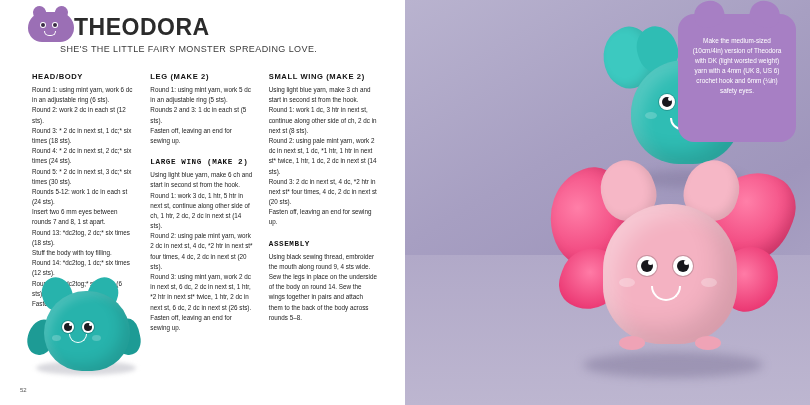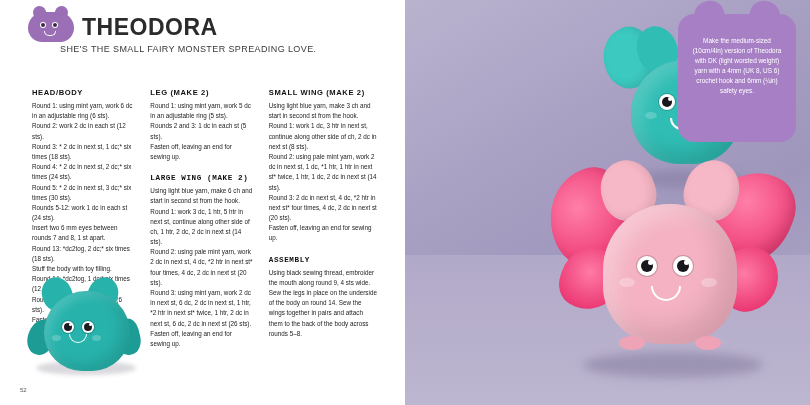--- a/index.html
+++ b/index.html
@@ -16,21 +16,21 @@
   
   .left-page {
     width: 405px; height: 405px;
     background: #ffffff;
     position: relative;
     padding: 0;
   }
   .title-row {
     position: absolute;
     left: 28px; top: 10px;
-    display: flex; align-items: center; gap: 8px;
+    display: flex; align-items: center; gap: 0;
   }
   .monster-badge {
     width: 46px; height: 34px;
     position: relative;
   }
   .monster-badge .body {
     position: absolute; left: 0; top: 2px;
     width: 46px; height: 30px;
     background: #9b6fb5;
     border-radius: 16px 16px 14px 14px;
@@ -82,21 +82,21 @@
     width: 345px;
     display: flex;
     gap: 16px;
   }
   .col { width: 104px; }
   .col.wide { width: 110px; }
   h2.sec {
     font-size: 7.6px;
     font-weight: bold;
     letter-spacing: 0.6px;
-    margin: 16px 0 4px 0;
+    margin: 0 0 4px 0;
     color: #111;
     text-transform: uppercase;
   }
   h2.sec.spaced { margin-top: 12px; font-family: Liberation Mono, monospace; }
   .body-text {
     font-size: 6.3px;
     line-height: 1.62;
     color: #1b1b1b;
     margin: 0;
   }
@@ -341,21 +341,21 @@
             <div class="pupil"></div>
           </div>
         <div class="eye e2">
             <div class="pupil"></div>
           </div>
         <div class="mouth"></div>
       </div>
       <h1 class="page-title">THEODORA</h1>
     </div>
 
-    <div class="subtitle">SHE'S THE SMALL FAIRY MONSTER SPREADING LOVE.</div>
+    <div class="subtitle">SHE'S THE LITTLE FAIRY MONSTER SPREADING LOVE.</div>
 
     <div class="columns">
 
       <div class="col">
         <h2 class="sec">HEAD/BODY</h2>
         <p class="body-text para" style="white-space: pre-line;">Round 1: using mint yarn, work 6 dc in an adjustable ring (6 sts).
 Round 2: work 2 dc in each st (12 sts).
 Round 3: * 2 dc in next st, 1 dc;* six times (18 sts).
 Round 4: * 2 dc in next st, 2 dc;* six times (24 sts).
 Round 5: * 2 dc in next st, 3 dc;* six times (30 sts).

